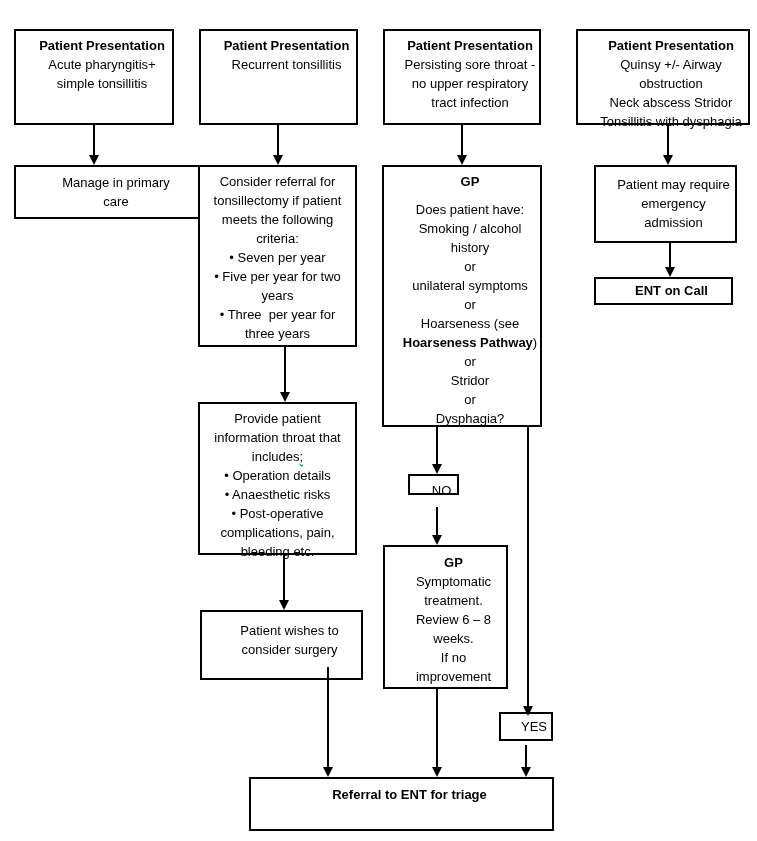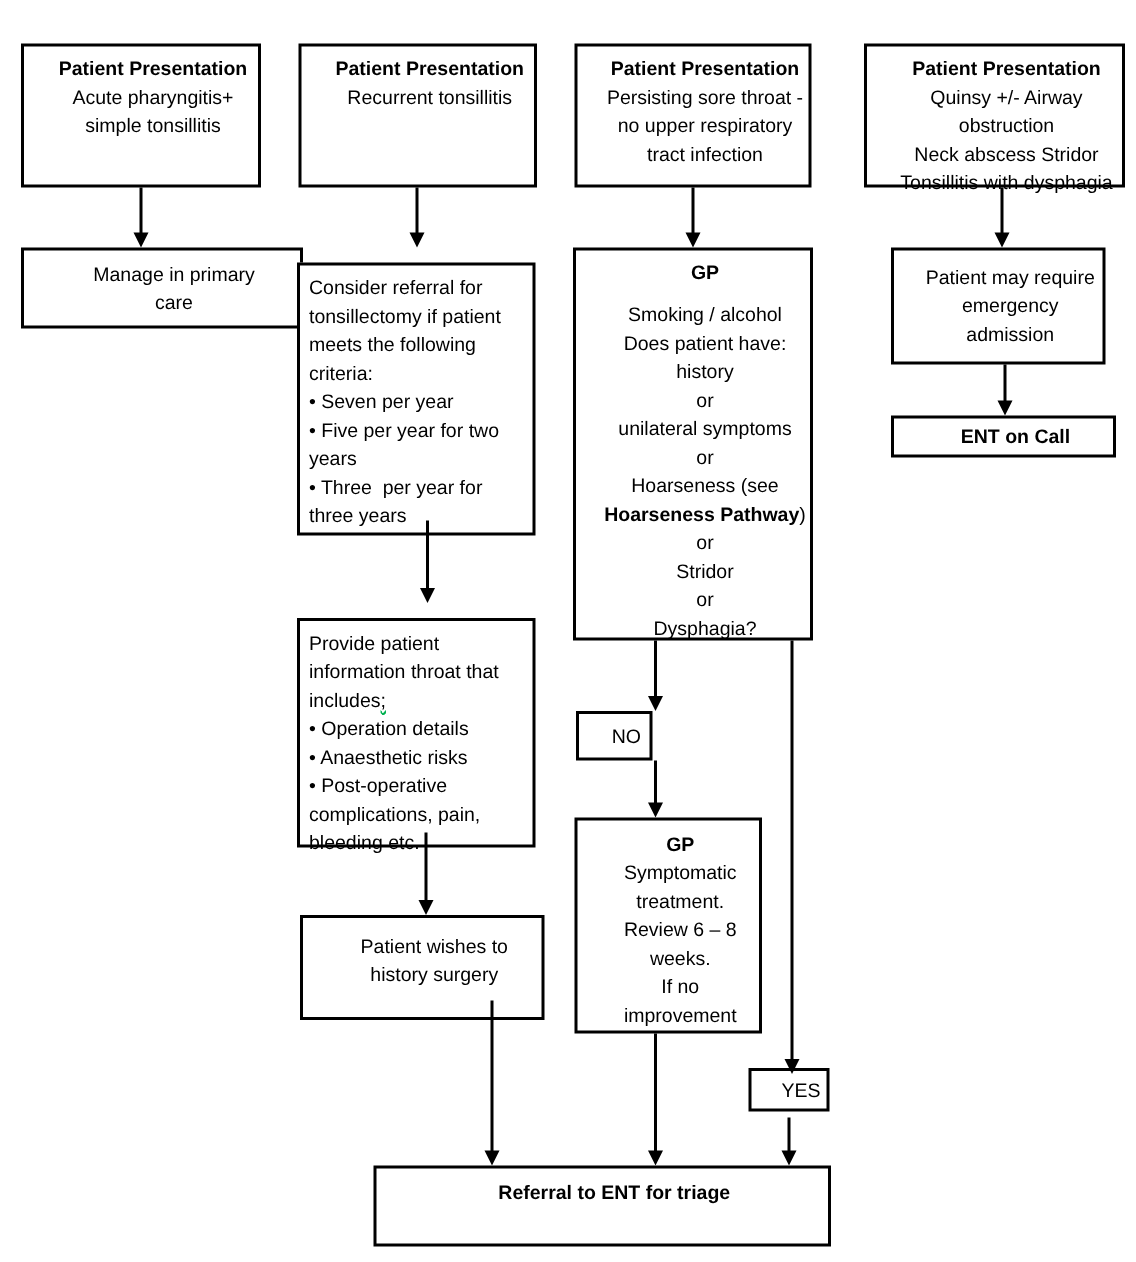--- a/index.html
+++ b/index.html
@@ -19,21 +19,21 @@
   .box {
     position: absolute;
     box-sizing: border-box;
     border: 2px solid #000000;
     background: #ffffff;
     font-size: 13px;
     line-height: 19px;
   }
   .box > div { white-space: pre-wrap; }
   .center { text-align: center; padding-left: 16px; }
-  .leftalign { text-align: left; margin-top: 10px; }
+  .leftalign { text-align: center; }
   .bold { font-weight: bold; }
   .spacer { height: 9px; }
   .vline {
     position: absolute;
     width: 2px;
     background: #000000;
   }
   .arrowhead {
     position: absolute;
     width: 0;
@@ -70,37 +70,37 @@
     <div><div>Consider referral for</div><div>tonsillectomy if patient</div><div>meets the following</div><div>criteria:</div><div>• Seven per year</div><div>• Five per year for two</div><div>years</div><div>• Three  per year for</div><div>three years</div></div>
   </div>
 
   <div class="box leftalign" style="left:198px;top:402px;width:159px;height:153px;padding:5px 6px">
     <div><div>Provide patient</div><div>information throat that</div></div>
     <div><span>includes</span><span class="squiggle">;</span></div>
     <div><div>• Operation details</div><div>• Anaesthetic risks</div><div>• Post-operative</div><div>complications, pain,</div><div>bleeding etc.</div></div>
   </div>
 
   <div class="box center" style="left:200px;top:610px;width:163px;height:70px;padding-top:9px">
-    <div><div>Patient wishes to</div><div>history surgery</div></div>
+    <div><div>Patient wishes to</div><div>consider surgery</div></div>
   </div>
 
   <div class="box center" style="left:383px;top:29px;width:158px;height:96px;padding-top:5px">
     <div class="bold">Patient Presentation</div>
     <div><div>Persisting sore throat -</div><div>no upper respiratory</div><div>tract infection</div></div>
   </div>
 
   <div class="box center" style="left:382px;top:165px;width:160px;height:262px;padding-top:5px">
     <div class="bold">GP</div>
     <div class="spacer"></div>
-    <div><div>Smoking / alcohol</div><div>Does patient have:</div><div>history</div><div>or</div><div>unilateral symptoms</div><div>or</div><div>Hoarseness (see</div></div>
+    <div><div>Does patient have:</div><div>Smoking / alcohol</div><div>history</div><div>or</div><div>unilateral symptoms</div><div>or</div><div>Hoarseness (see</div></div>
     <div><span class="bold">Hoarseness Pathway</span><span>)</span></div>
     <div><div>or</div><div>Stridor</div><div>or</div><div>Dysphagia?</div></div>
   </div>
 
-  <div class="box center" style="left:384px;top:474px;width:51px;height:33px;line-height:29px">
+  <div class="box center" style="left:408px;top:474px;width:51px;height:21px;line-height:29px">
     <div>NO</div>
   </div>
 
   <div class="box center" style="left:383px;top:545px;width:125px;height:144px;padding-top:6px">
     <div class="bold">GP</div>
     <div><div>Symptomatic</div><div>treatment.</div><div>Review 6 – 8</div><div>weeks.</div><div>If no</div><div>improvement</div></div>
   </div>
 
   <div class="box center" style="left:499px;top:712px;width:54px;height:29px;line-height:25px">
     <div>YES</div>
@@ -108,21 +108,21 @@
 
   <div class="box center" style="left:576px;top:29px;width:174px;height:96px;padding-top:5px">
     <div class="bold">Patient Presentation</div>
     <div><div>Quinsy +/- Airway</div><div>obstruction</div><div>Neck abscess Stridor</div><div>Tonsillitis with dysphagia</div></div>
   </div>
 
   <div class="box center" style="left:594px;top:165px;width:143px;height:78px;padding-top:8px">
     <div><div>Patient may require</div><div>emergency</div><div>admission</div></div>
   </div>
 
-  <div class="box center bold" style="left:594px;top:277px;width:150px;height:28px;line-height:24px">
+  <div class="box center bold" style="left:594px;top:277px;width:139px;height:28px;line-height:24px">
     <div>ENT on Call</div>
   </div>
 
   <div class="box center bold" style="left:249px;top:777px;width:305px;height:54px;padding-top:6px">
     <div>Referral to ENT for triage</div>
   </div>
 
   <div class="vline" style="left:93px;top:125px;height:31px"></div>
   <div class="arrowhead" style="left:89px;top:155px"></div>
 

